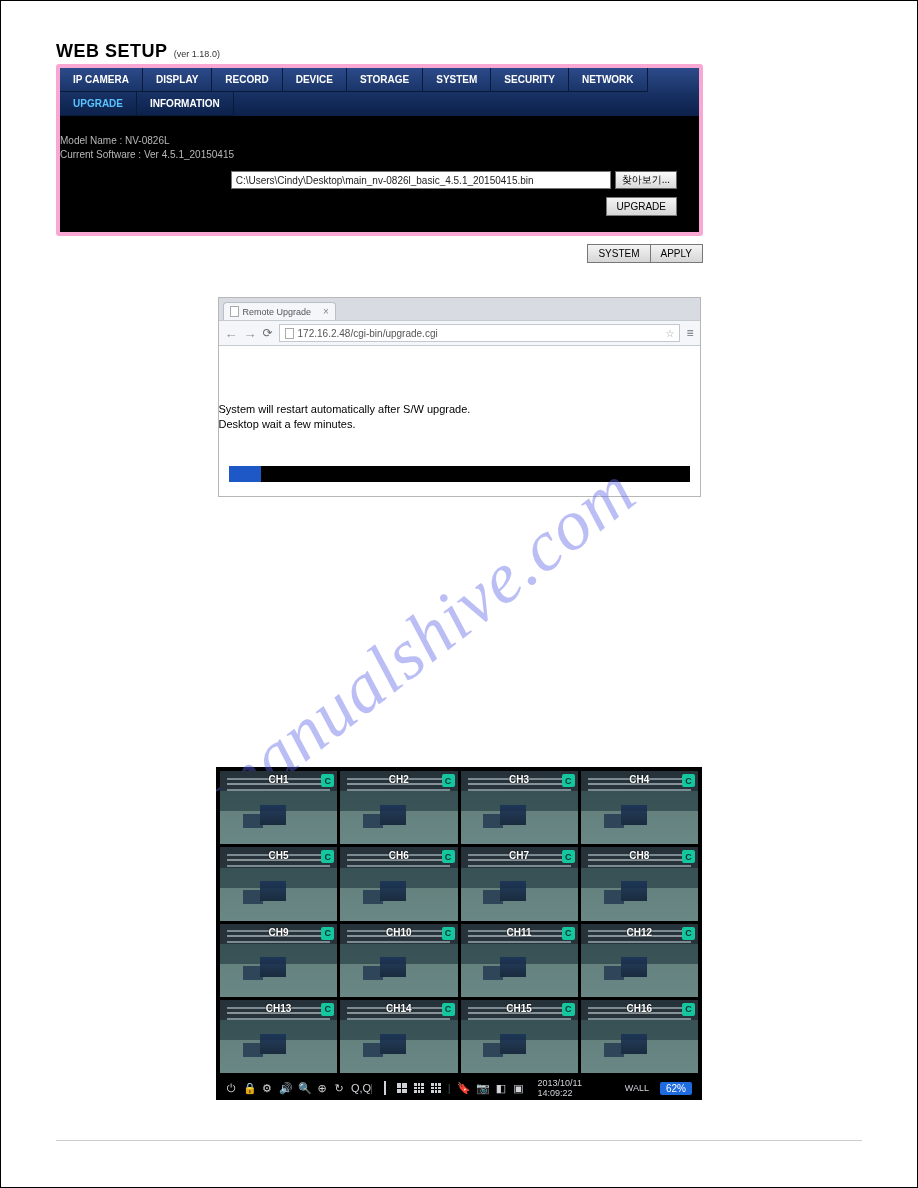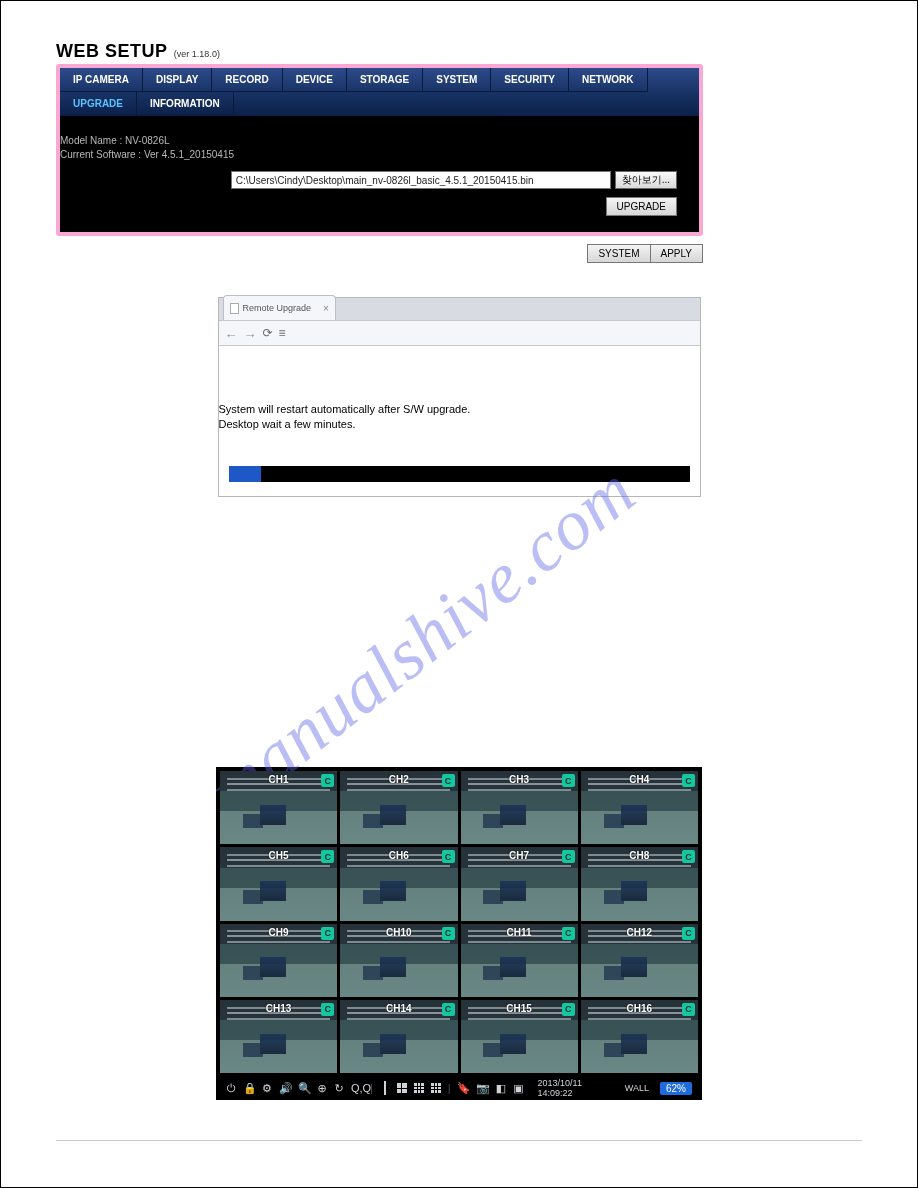--- a/index.html
+++ b/index.html
@@ -96,21 +96,21 @@
     border:1px solid #b7b7b7;
     background:#fff;
   }
   .browser-chrome { background:#e8eaee; }
   .tab-strip { display:flex; align-items:flex-end; height:22px; background:#d8dce2; padding-left:4px;}
   .b-tab {
     display:flex; align-items:center;
     background:#f4f6f9;
     border:1px solid #b9bfc9; border-bottom:none;
     border-radius:4px 4px 0 0;
-    height:18px; padding:12px 6px; font-size:9px; color:#555;
+    height:18px; padding:5px 6px; font-size:9px; color:#555;
     gap:4px;
   }
   .doc-ico { width:9px;height:11px;border:1px solid #aaa;background:#fff; }
   .close-x { color:#888; font-size:10px; margin-left:8px; }
   .addr-bar {
     display:flex; align-items:center;
     background:#f4f6f9;
     border-top:1px solid #c5c9d0;
     border-bottom:1px solid #c5c9d0;
     height:26px; padding:0 6px; gap:6px;
@@ -269,20 +269,26 @@
         <div class="b-tab">
           <span class="doc-ico"></span>
           <span>Remote Upgrade</span>
           <span class="close-x">×</span>
         </div>
       </div>
       <div class="addr-bar">
         <span class="nav-ico">←</span>
         <span class="nav-ico">→</span>
         <span class="reload-ico">⟳</span>
+        <div class="url-box">
+          <span class="doc-ico"></span>
+          <span>172.16.2.48/cgi-bin/upgrade.cgi</span>
+          <span class="spacer" style="flex:1"></span>
+          <span class="star">☆</span>
+        </div>
         <span class="menu-ico">≡</span>
       </div>
     </div>
     <div class="b-body">
       <div class="b-msg">
         <div>System will restart automatically after S/W upgrade.</div>
         <div>Desktop wait a few minutes.</div>
       </div>
       <div class="b-progress">
         <div class="b-progress-fill"></div>

